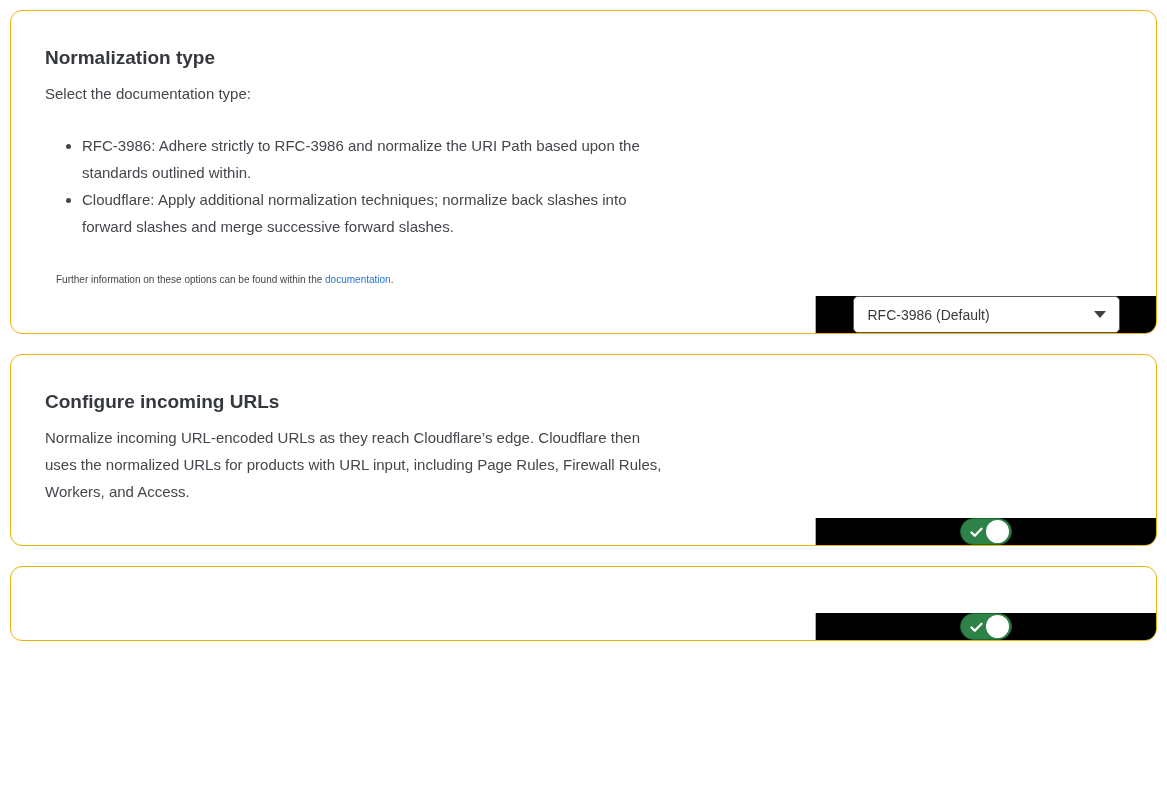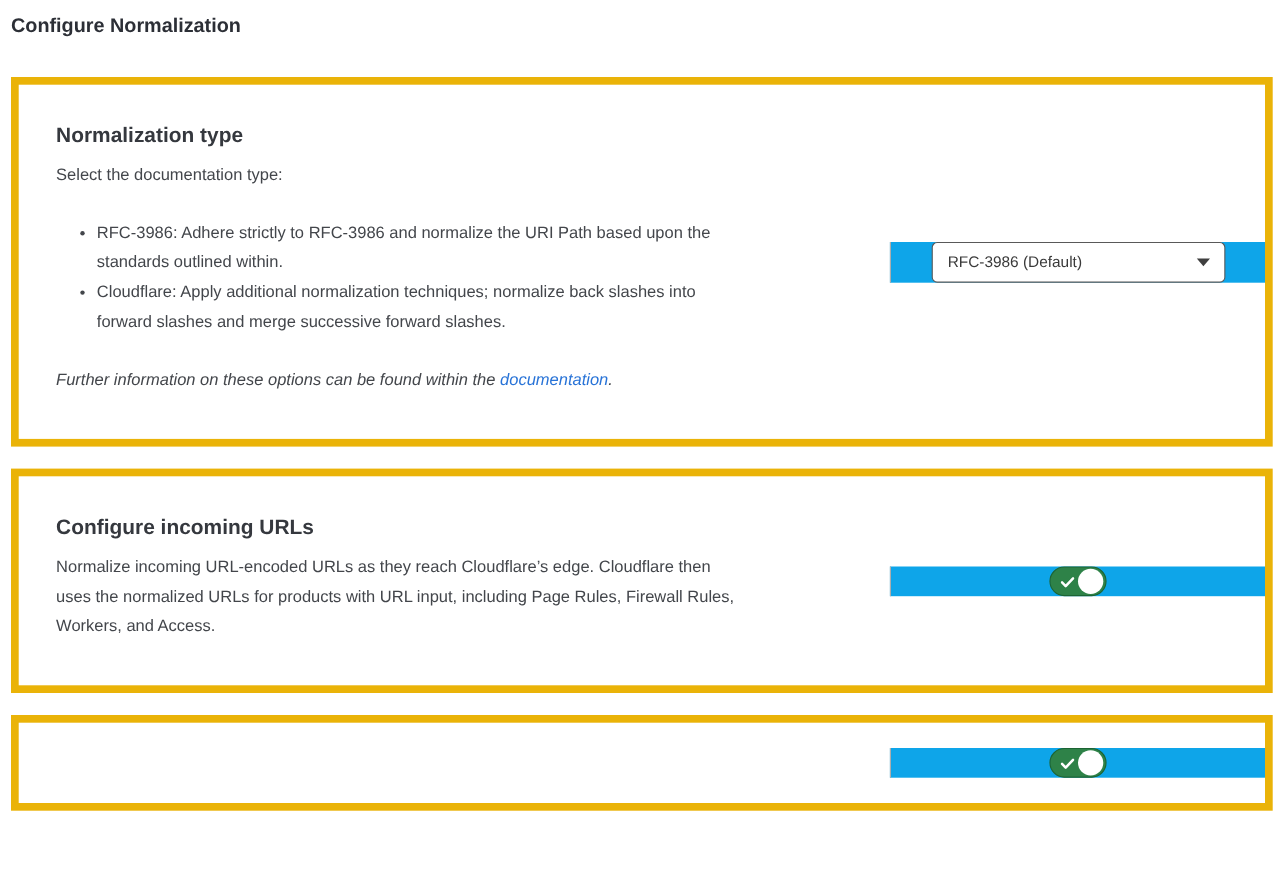--- a/index.html
+++ b/index.html
@@ -14,34 +14,34 @@
   .page-title {
     font-size: 18px;
     font-weight: 700;
     color: #2c2f36;
     margin: 2px 0 36px 0;
     line-height: 22px;
   }
 
   .card {
     display: flex;
-    align-items: center;
-    border: 7px solid #eab308;
-    border-radius: 0;
+    align-items: flex-end;
+    border: 1px solid #eab308;
+    border-radius: 12px;
     background: #ffffff;
     margin-bottom: 20px;
     overflow: hidden;
   }
   .card-left {
     flex: 1 1 auto;
     padding: 33px 30px 40px 34px;
   }
   .card-right {
     flex: 0 0 341px;
-    background: #0ea5e9;
+    background: #000000;
     border-left: 1px solid #adadad;
     display: flex;
     align-items: center;
     justify-content: center;
   }
 
   .card-heading {
     font-size: 19px;
     font-weight: 700;
     color: #35383e;
@@ -54,25 +54,24 @@
     color: #43464b;
     margin: 0;
     white-space: pre-line;
   }
   .bullet-list {
     margin: 25px 0 0 0;
     padding: 0 0 0 37px;
   }
   .bullet-list li { white-space: pre-line; }
   .footer-note {
-    font-size: 15px;
+    font-size: 10px;
     line-height: 27px;
     color: #43464b;
-    margin: 26px 0 0 0;
-    font-style: italic;
+    margin: 26px 0 0 11px;
   }
   .doc-link {
     color: #2873d7;
     text-decoration: none;
     cursor: pointer;
   }
 
   
   .select {
     width: 267px;
@@ -125,21 +124,20 @@
     height: 23px;
     background: #ffffff;
     border-radius: 50%;
   }
 </style>
 </head>
 <body>
 
 <div class="page">
 
-  <h1 class="page-title">Configure Normalization</h1>
 
   <section class="card">
     <div class="card-left">
       <h2 class="card-heading">Normalization type</h2>
       <p class="card-text">Select the documentation type:</p>
       <ul class="bullet-list">
         <li>RFC-3986: Adhere strictly to RFC-3986 and normalize the URI Path based upon the
 standards outlined within.</li>
         <li>Cloudflare: Apply additional normalization techniques; normalize back slashes into
 forward slashes and merge successive forward slashes.</li>

